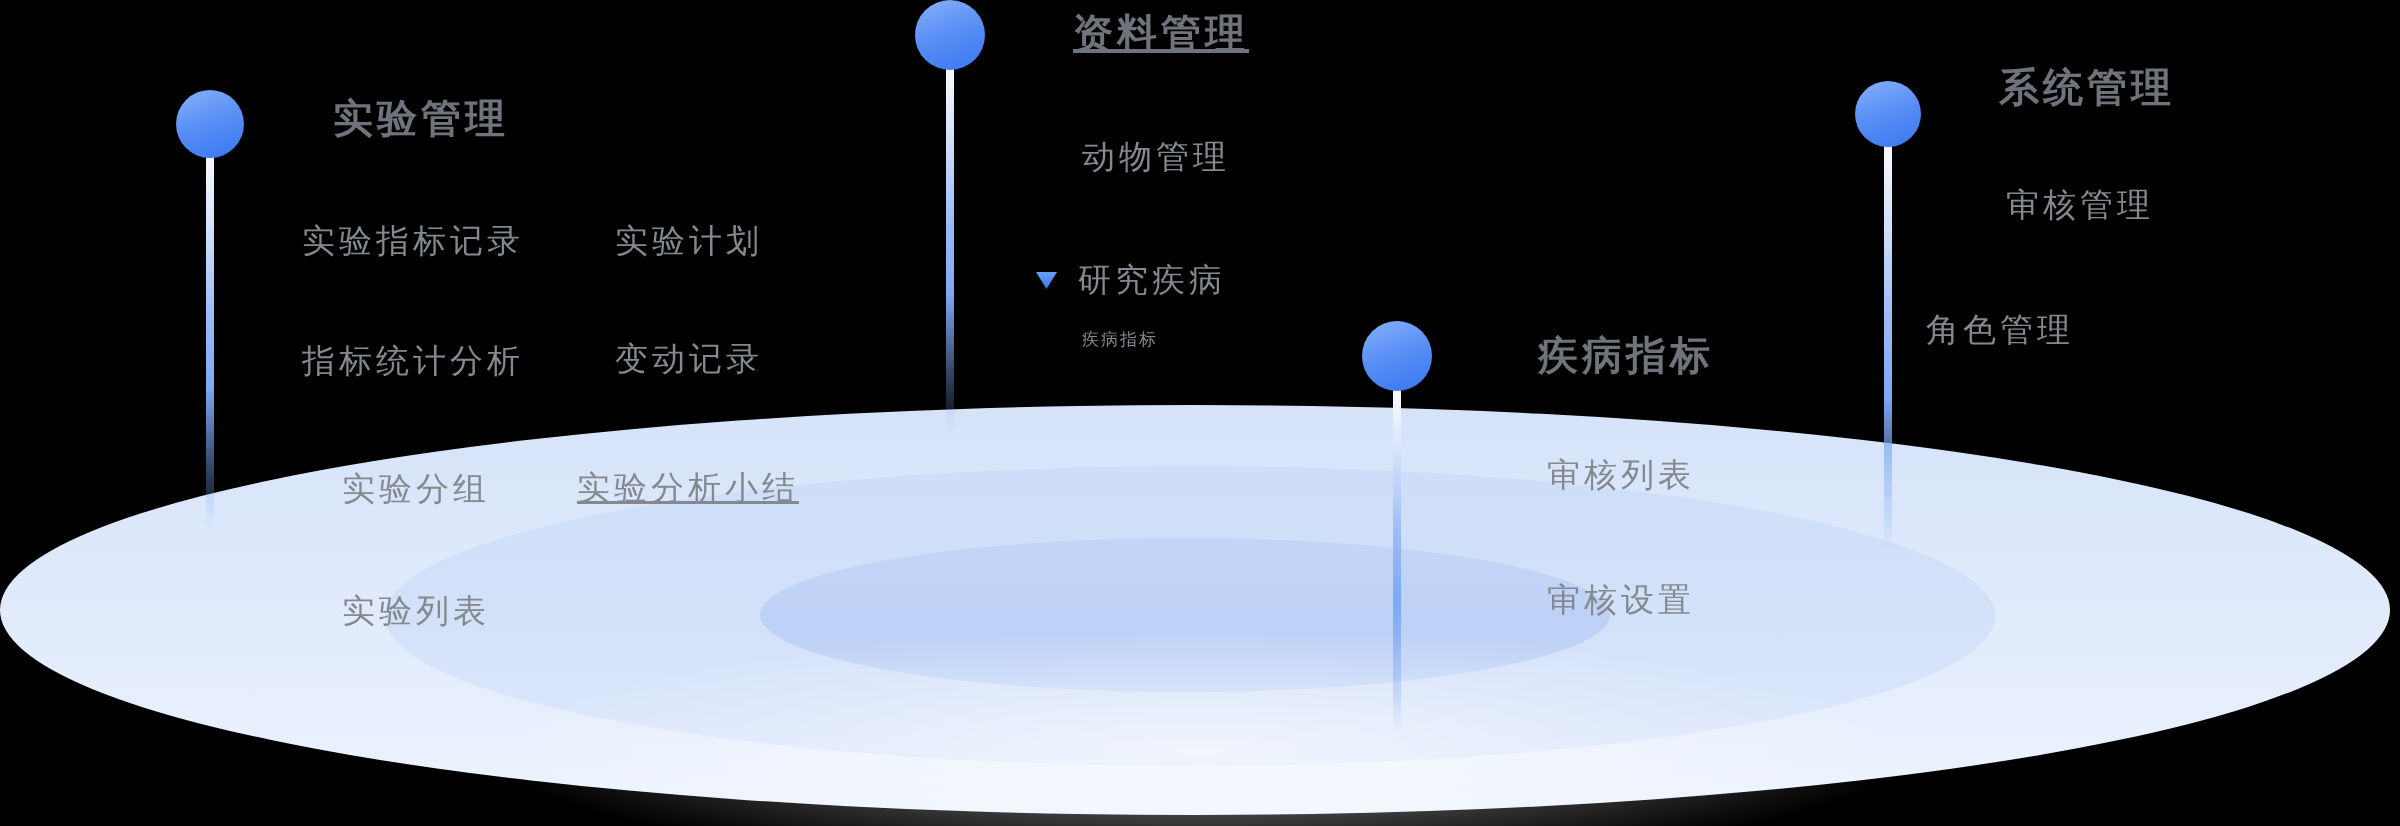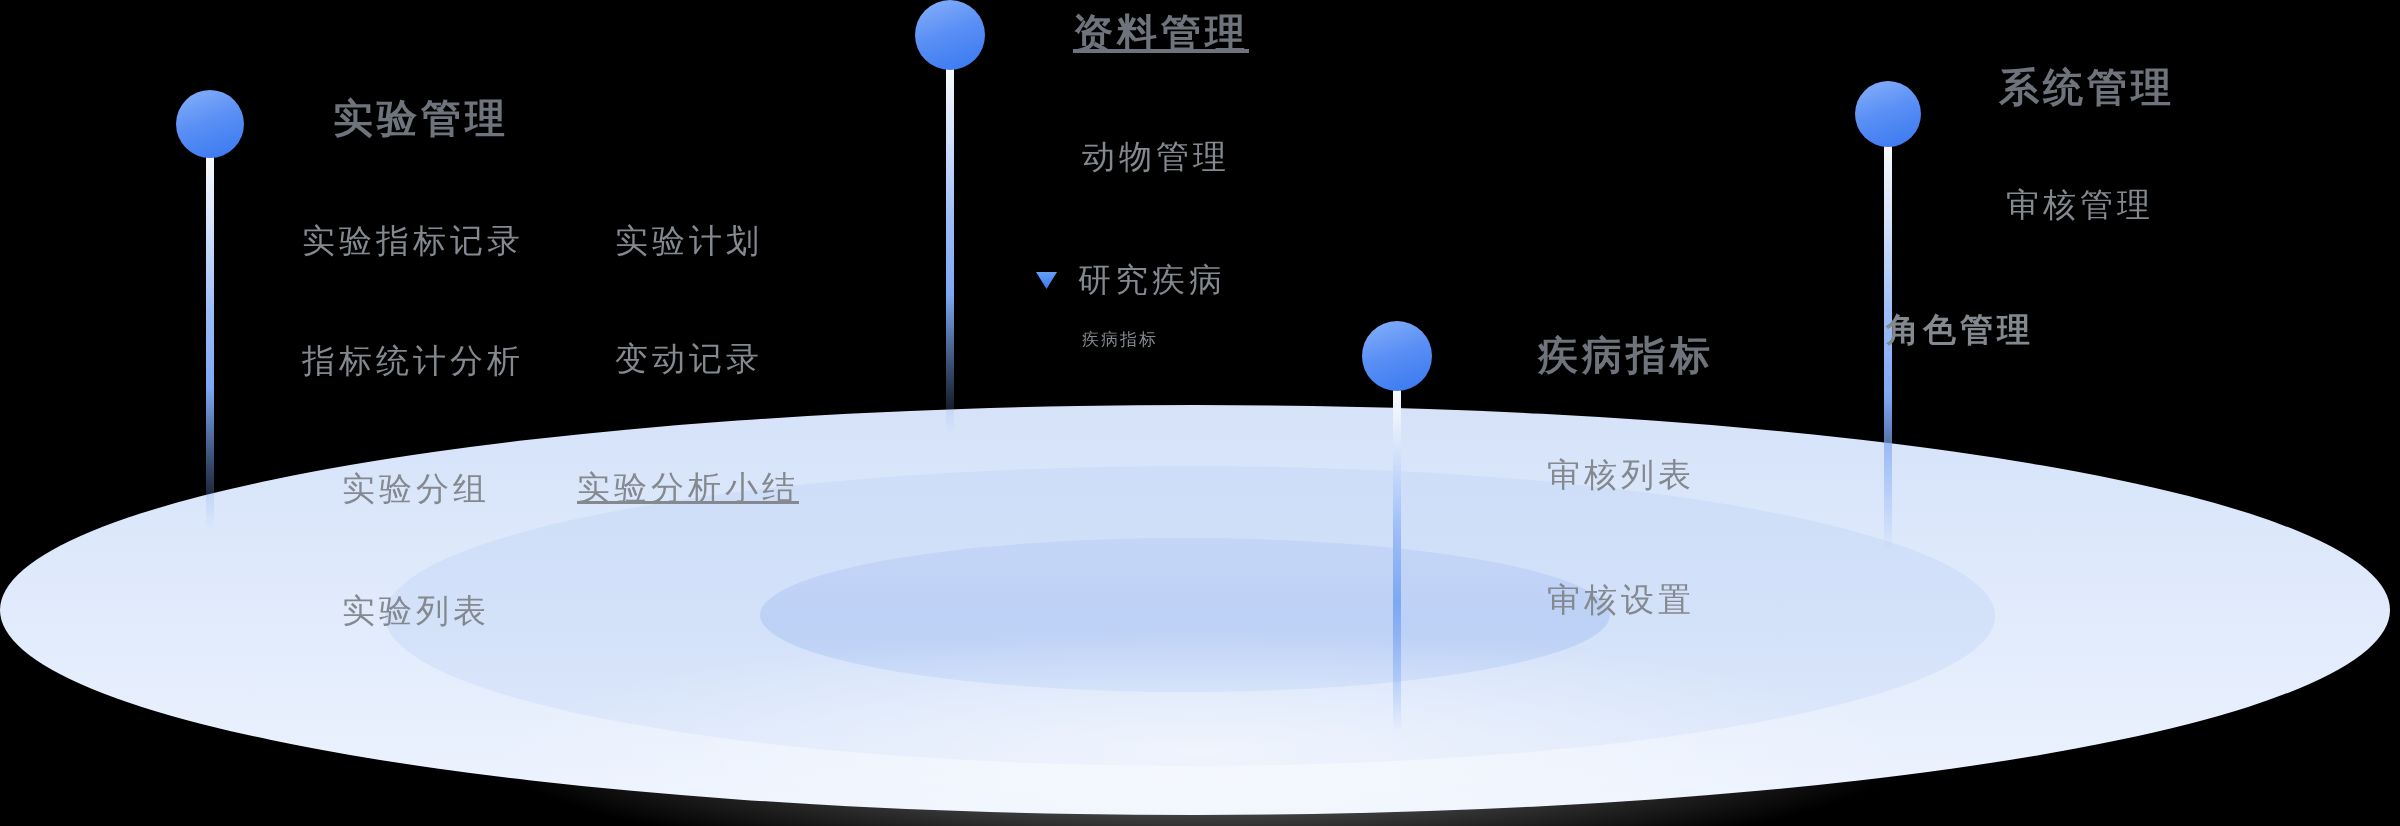--- a/index.html
+++ b/index.html
@@ -135,15 +135,15 @@
   <span class="expand-triangle" style="left:1036px; top:272px;"></span>
   <div class="label feature-item" style="left:1078px; top:263px;">研究疾病</div>
   <div class="label feature-subitem" style="left:1082px; top:331px;">疾病指标</div>
 
   <div class="label section-title" style="left:1538px; top:335px;">疾病指标</div>
   <div class="label feature-item" style="left:1547px; top:458px;">审核列表</div>
   <div class="label feature-item" style="left:1547px; top:583px;">审核设置</div>
 
   <div class="label section-title" style="left:1999px; top:67px;text-align:right;">系统管理</div>
   <div class="label feature-item" style="left:2006px; top:188px;">审核管理</div>
-  <div class="label feature-item" style="left:1886px; top:313px;font-weight:bold;">角色管理</div>
+  <div class="label feature-item" style="left:1926px; top:313px;">角色管理</div>
 
 </div>
 
 </body></html>

